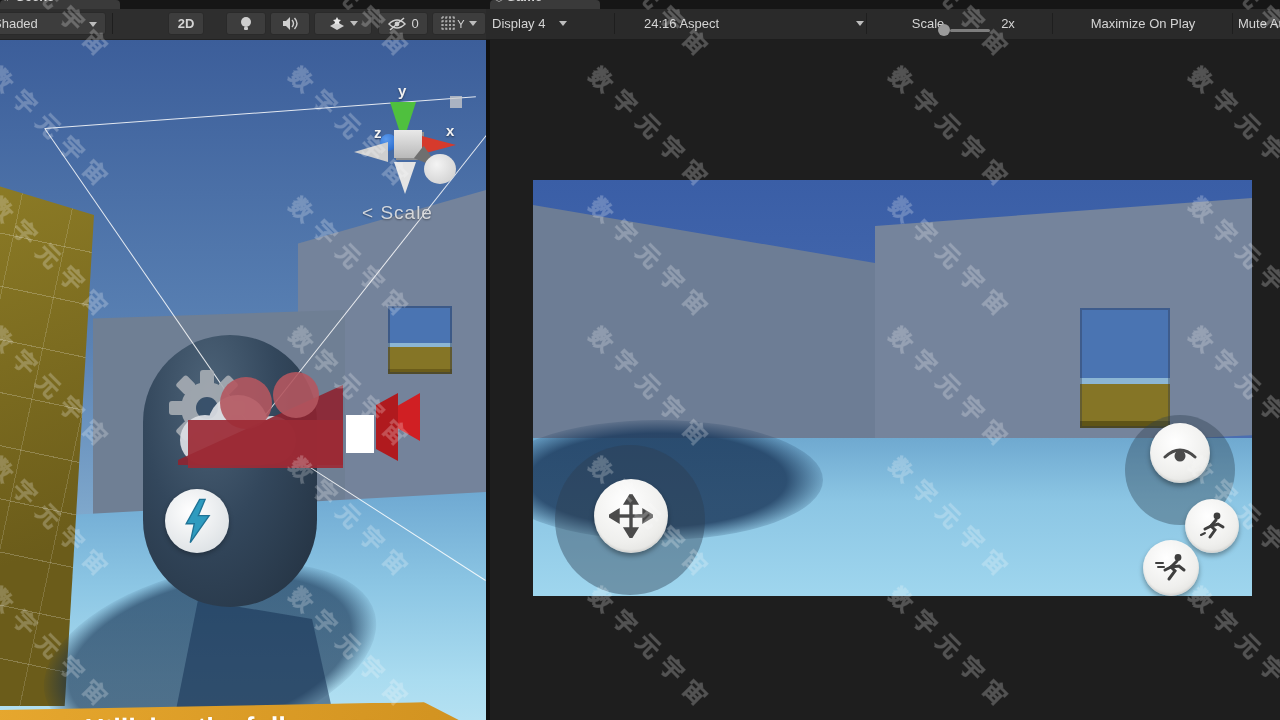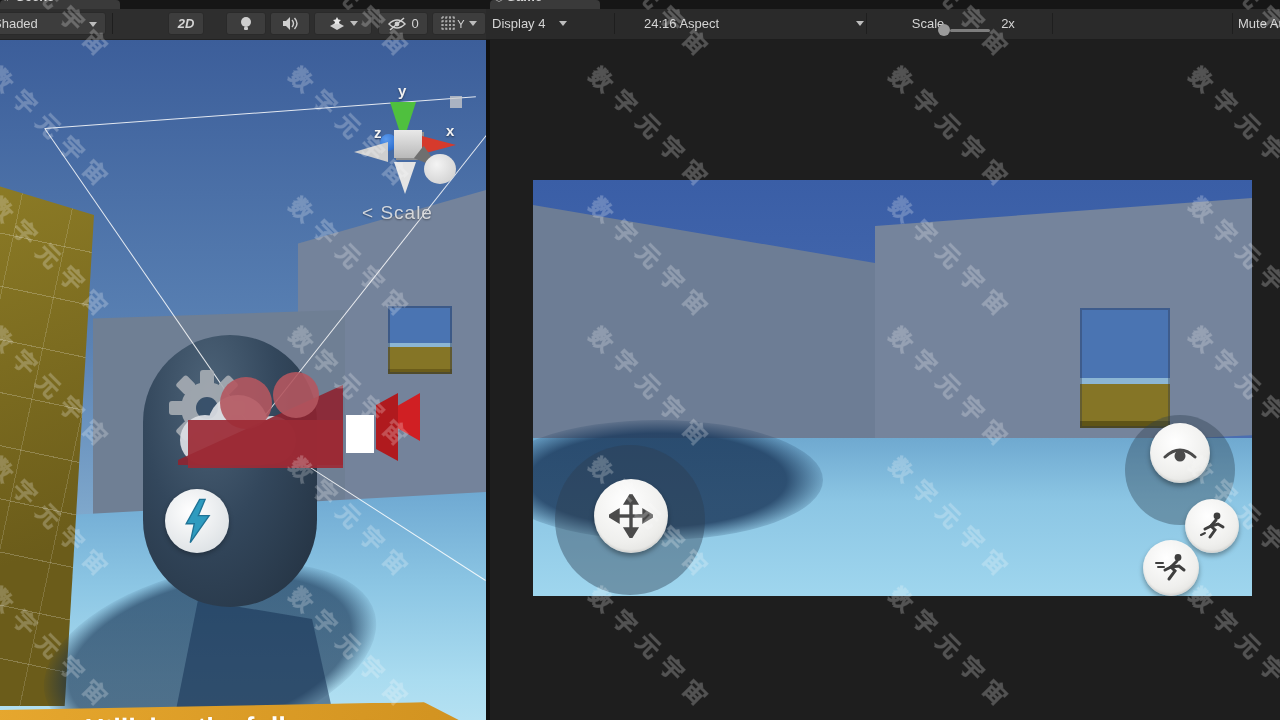--- a/index.html
+++ b/index.html
@@ -111,21 +111,21 @@
       <span class="tlabel">Game</span>
     </div>
   </div>
 
   <div id="scene-toolbar" class="abs">
     <div class="tbtn" style="left:-14px;width:120px;justify-content:flex-start;padding-left:6px;">
       <span>Shaded</span>
       <span class="caret" style="position:absolute;right:8px;top:9px;"></span>
     </div>
     <div class="vsep" style="left:112px;"></div>
-    <div class="tbtn" style="left:168px;width:36px;font-weight:bold;font-style:italic;">
+    <div class="tbtn" style="left:168px;width:36px;font-weight:bold;">
       <span>2D</span>
     </div>
     <div class="tbtn" style="left:226px;width:40px;">
       <svg class="ticon-svg" width="14" height="16" viewBox="0 0 14 16">
           <circle cx="7" cy="6" r="5" fill="#cfcfcf"></circle>
           <rect x="5" y="11" width="4" height="3" rx="1" fill="#cfcfcf"></rect>
         </svg>
     </div>
     <div class="tbtn" style="left:270px;width:40px;">
       <svg class="ticon-svg" width="17" height="15" viewBox="0 0 17 15">
@@ -170,20 +170,23 @@
     <div class="vsep" style="left:380px;"></div>
     <div class="tbtn tlabel-only" style="left:412px;width:60px;">
       <span>Scale</span>
     </div>
     <div class="abs" style="left:452px;top:15px;width:12px;height:12px;border-radius:50%;background:#9a9a9a;"></div>
     <div class="abs" style="left:464px;top:20px;width:40px;height:3px;background:#7d7d7d;border-radius:2px;"></div>
     <div class="tbtn tlabel-only" style="left:505px;width:34px;">
       <span>2x</span>
     </div>
     <div class="vsep" style="left:566px;"></div>
+    <div class="tbtn tlabel-only" style="left:574px;width:166px;">
+      <span>Maximize On Play</span>
+    </div>
     <div class="vsep" style="left:746px;"></div>
     <div class="tbtn tlabel-only" style="left:752px;width:100px;justify-content:flex-start;">
       <span>Mute Audio</span>
     </div>
   </div>
 
   <div id="scene-view" class="abs">
     <div id="s-wall-b" class="abs grid-tex"></div>
     <div id="s-wall-a" class="abs grid-tex"></div>
     <div id="s-window" class="abs"></div>

